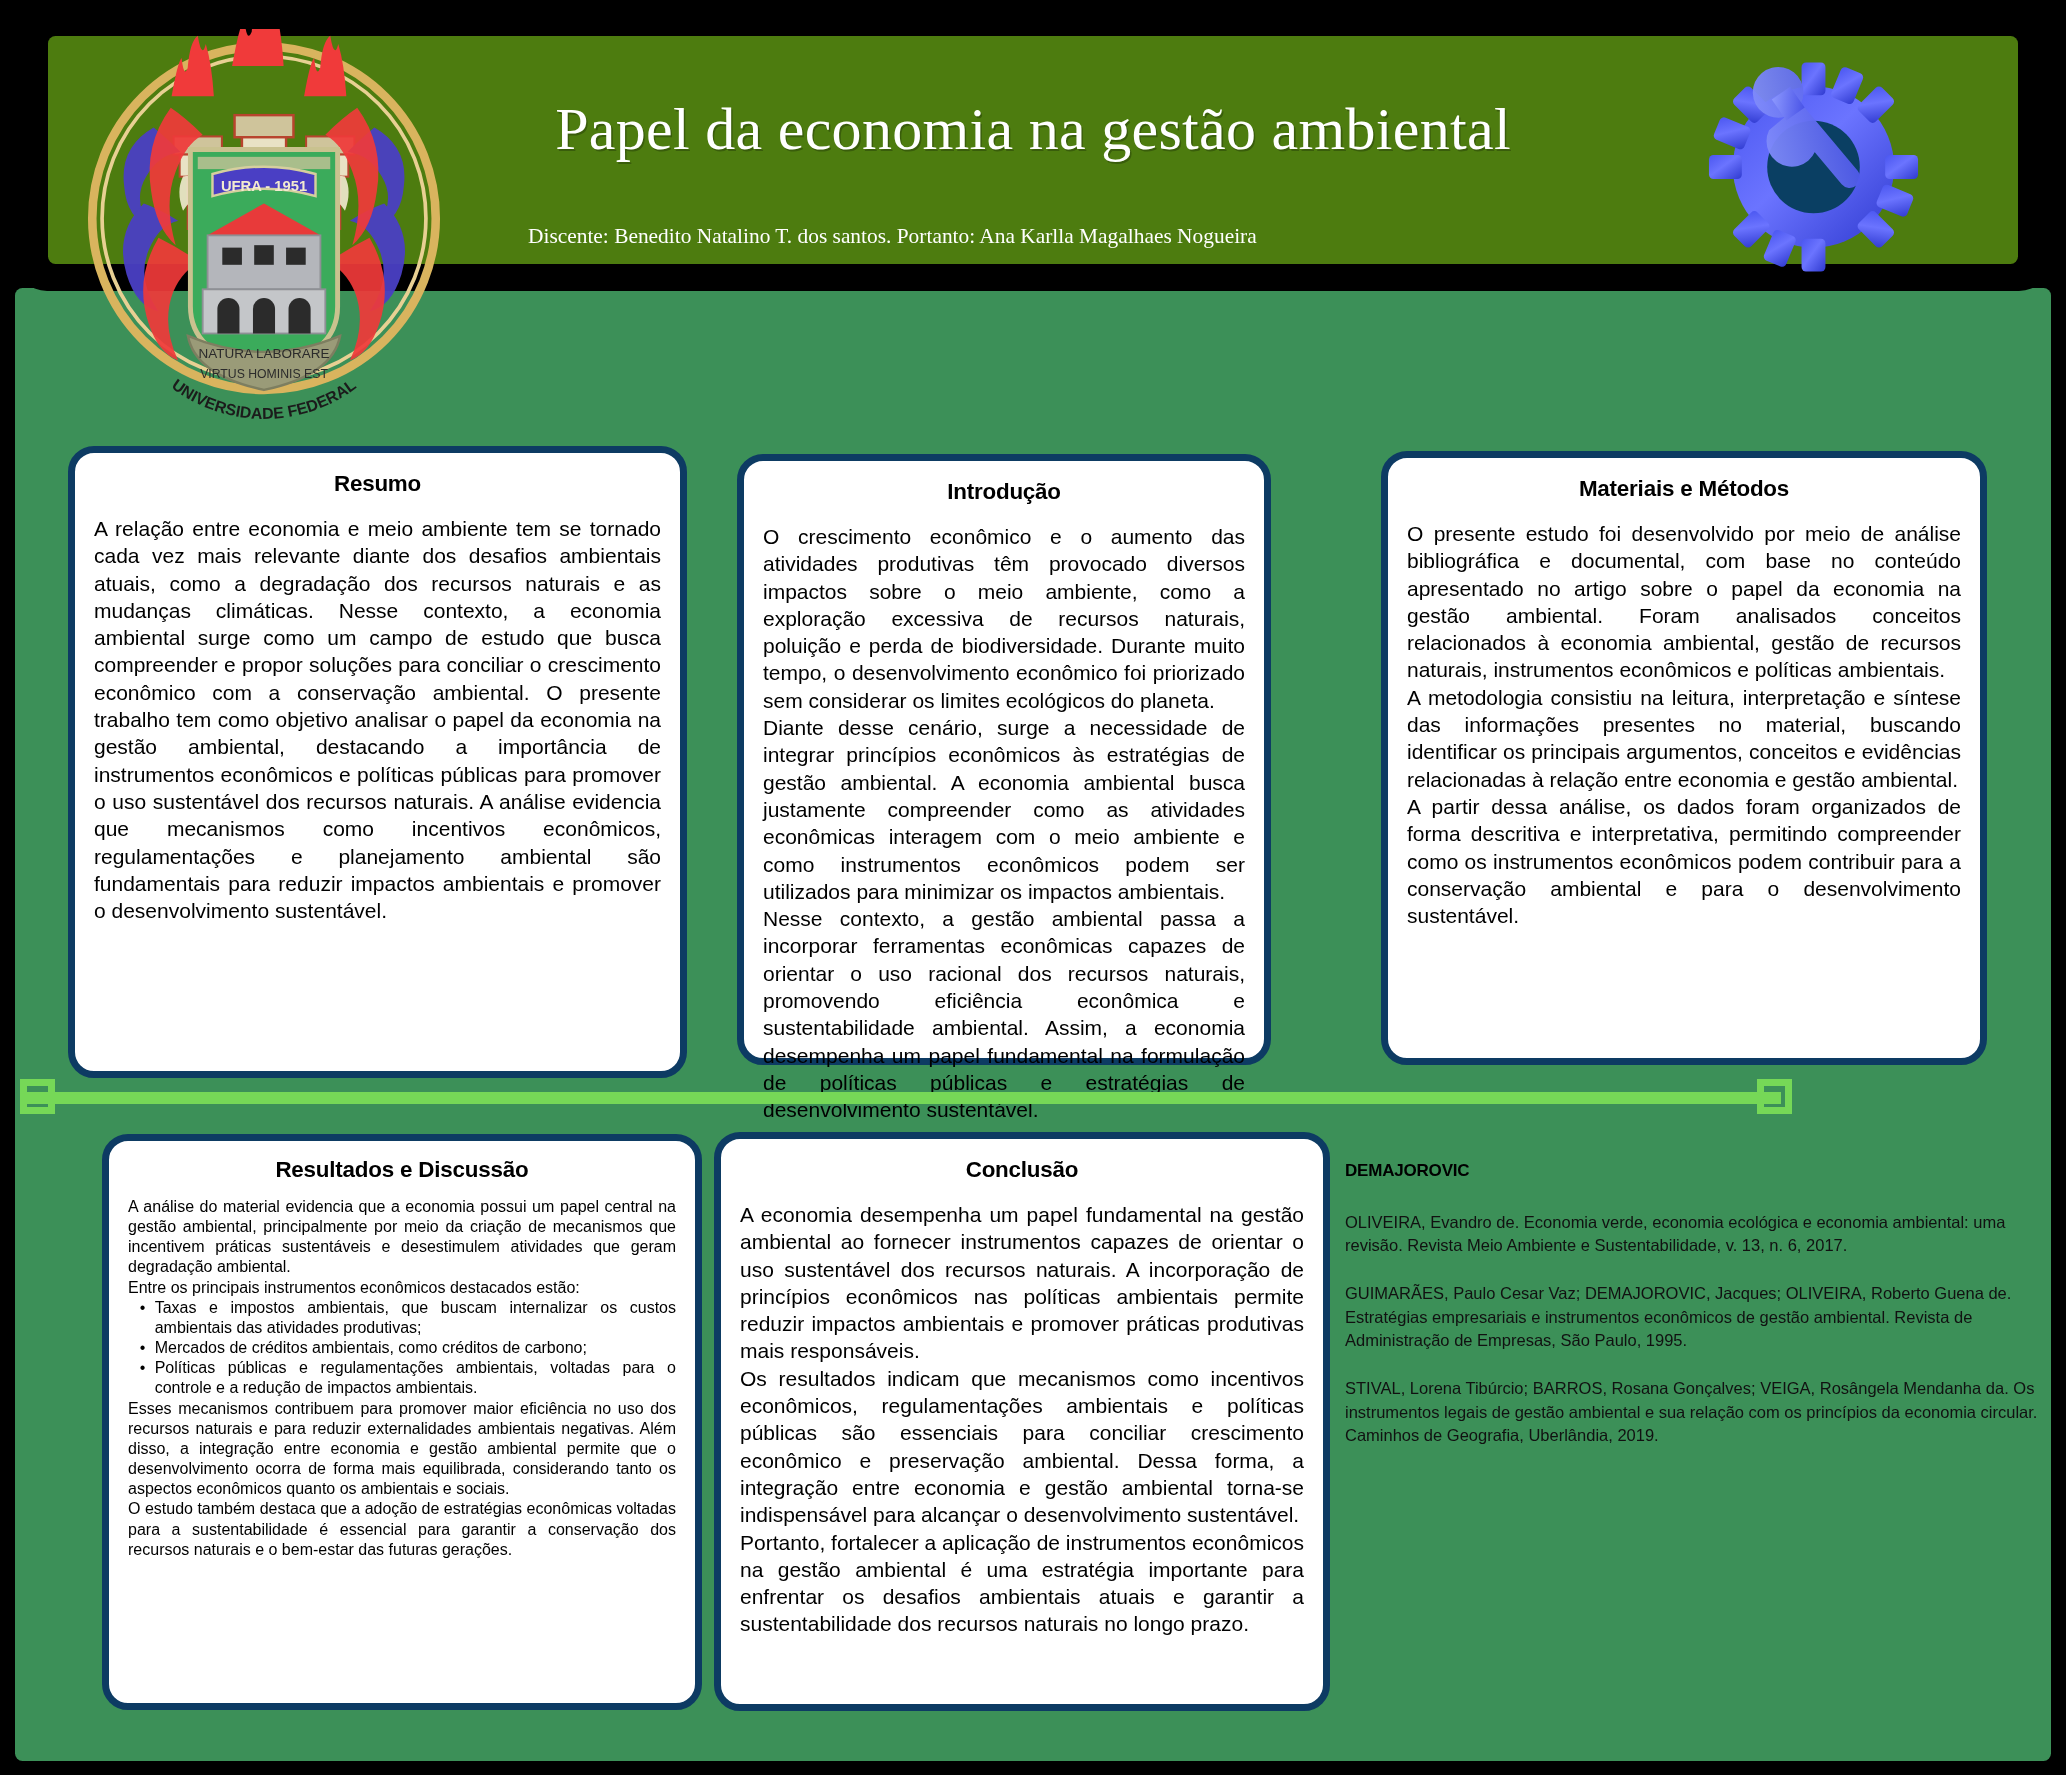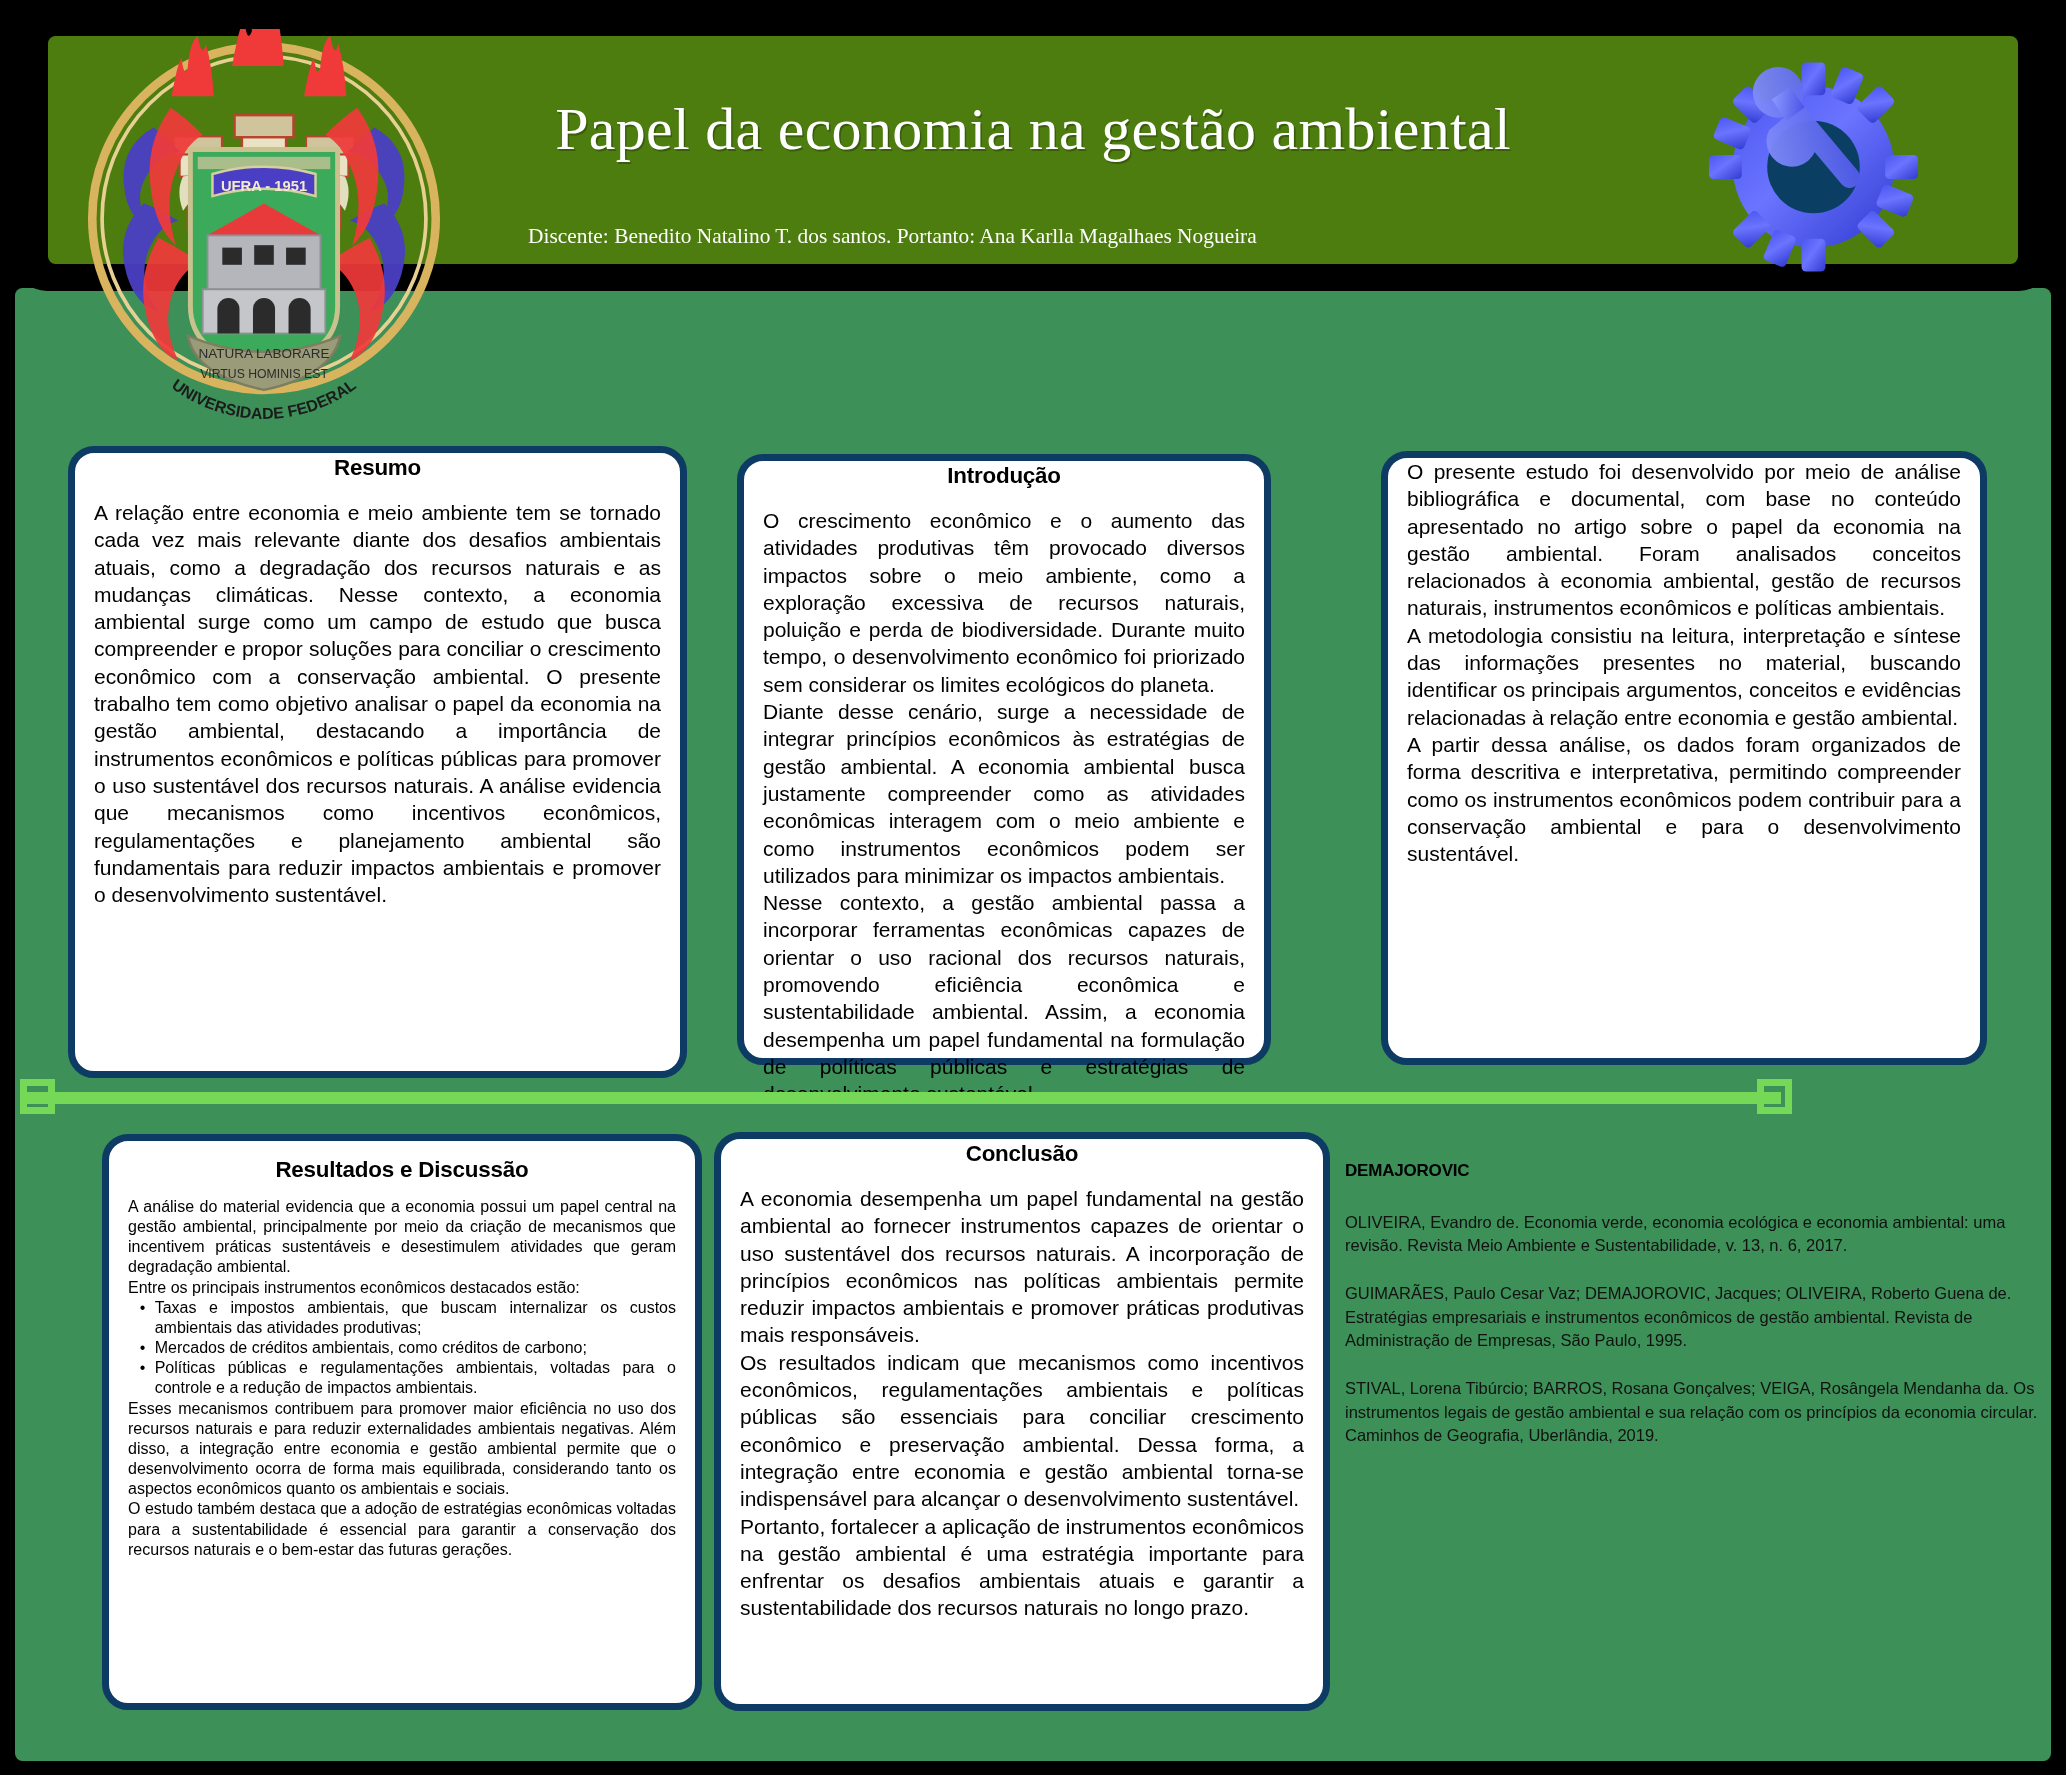--- a/index.html
+++ b/index.html
@@ -85,21 +85,21 @@
     position: absolute;
     background: #ffffff;
     border: 7px solid #0d3b63;
     border-radius: 26px;
   }
   .card-title {
     text-align: center;
     font-size: 22.4px;
     font-weight: bold;
     color: #000000;
-    margin-top: 2px;
+    margin-top: 18px;
     margin-bottom: 18px;
     letter-spacing: -0.2px;
   }
   .card-body {
     padding: 0 19px 14px 19px;
     font-size: 21px;
     line-height: 1.30;
     color: #000000;
     text-align: justify;
   }
@@ -302,20 +302,21 @@
   <div class="card" id="card-intro">
     <div class="card-title">Introdução</div>
     <div class="card-body">
       <p>O crescimento econômico e o aumento das atividades produtivas têm provocado diversos impactos sobre o meio ambiente, como a exploração excessiva de recursos naturais, poluição e perda de biodiversidade. Durante muito tempo, o desenvolvimento econômico foi priorizado sem considerar os limites ecológicos do planeta.</p>
       <p>Diante desse cenário, surge a necessidade de integrar princípios econômicos às estratégias de gestão ambiental. A economia ambiental busca justamente compreender como as atividades econômicas interagem com o meio ambiente e como instrumentos econômicos podem ser utilizados para minimizar os impactos ambientais.</p>
       <p>Nesse contexto, a gestão ambiental passa a incorporar ferramentas econômicas capazes de orientar o uso racional dos recursos naturais, promovendo eficiência econômica e sustentabilidade ambiental. Assim, a economia desempenha um papel fundamental na formulação de políticas públicas e estratégias de desenvolvimento sustentável.</p>
     </div>
   </div>
 
   <div class="card" id="card-metodos">
+    <div class="card-title">Materiais e Métodos</div>
     <div class="card-body">
       <p>O presente estudo foi desenvolvido por meio de análise bibliográfica e documental, com base no conteúdo apresentado no artigo sobre o papel da economia na gestão ambiental. Foram analisados conceitos relacionados à economia ambiental, gestão de recursos naturais, instrumentos econômicos e políticas ambientais.</p>
       <p>A metodologia consistiu na leitura, interpretação e síntese das informações presentes no material, buscando identificar os principais argumentos, conceitos e evidências relacionadas à relação entre economia e gestão ambiental.</p>
       <p>A partir dessa análise, os dados foram organizados de forma descritiva e interpretativa, permitindo compreender como os instrumentos econômicos podem contribuir para a conservação ambiental e para o desenvolvimento sustentável.</p>
     </div>
   </div>
 
   <div class="divider"></div>
   <div class="divider-cap left"></div>
   <div class="divider-cap right"></div>

